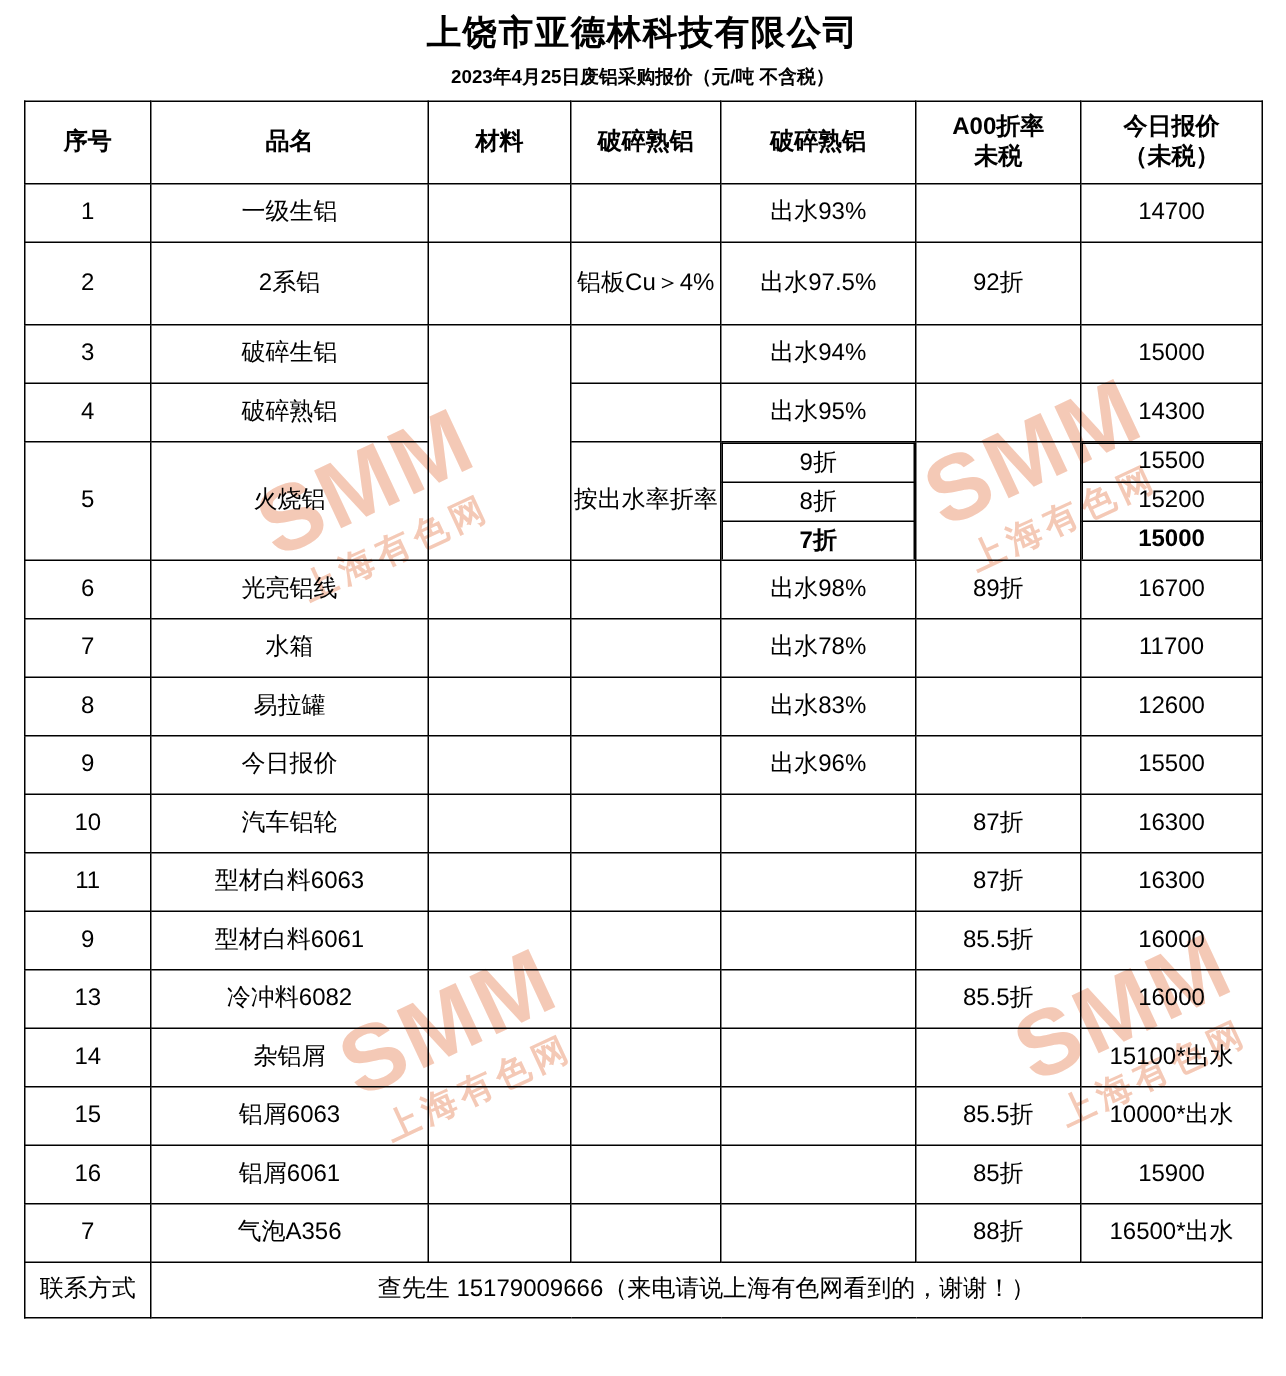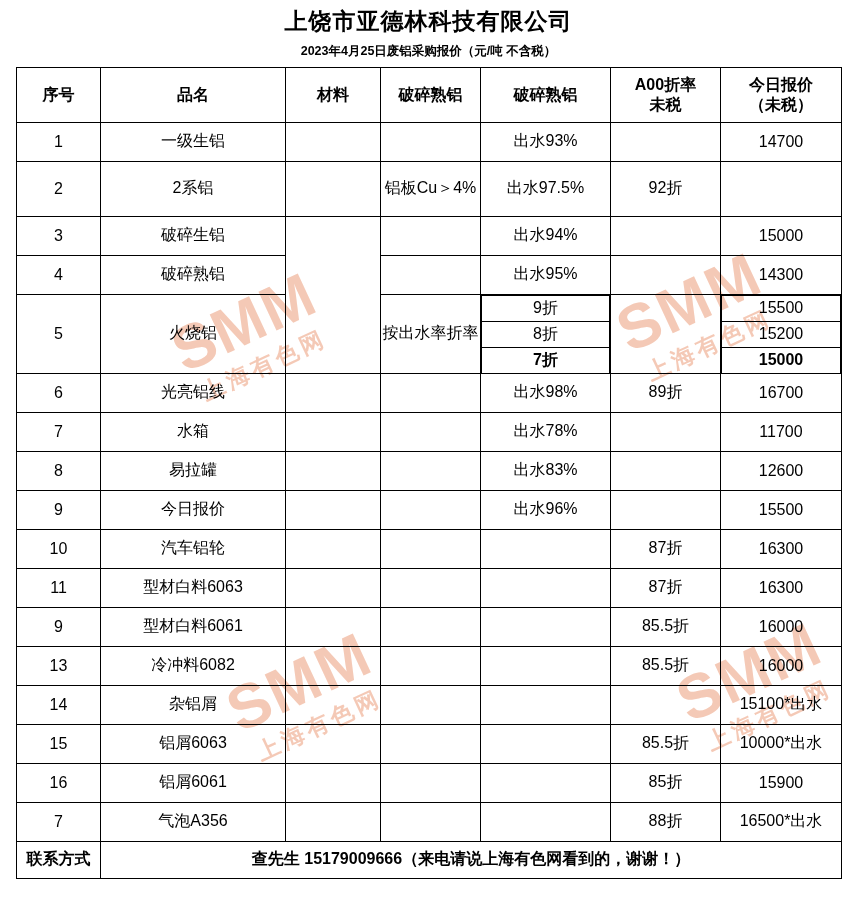--- a/index.html
+++ b/index.html
@@ -86,21 +86,21 @@
   }
   .nested tr:last-child td {
     border-bottom: none;
     font-weight: bold;
   }
   td.nest-cell {
     padding: 0;
   }
   .footer-row td {
     height: 36px;
-    font-weight: bold;
+    font-weight: normal;
     font-size: 15px;
   }
   .footer-label {
     font-weight: bold;
   }
   .footer-text {
     text-align: center;
     font-weight: bold;
   }
   

